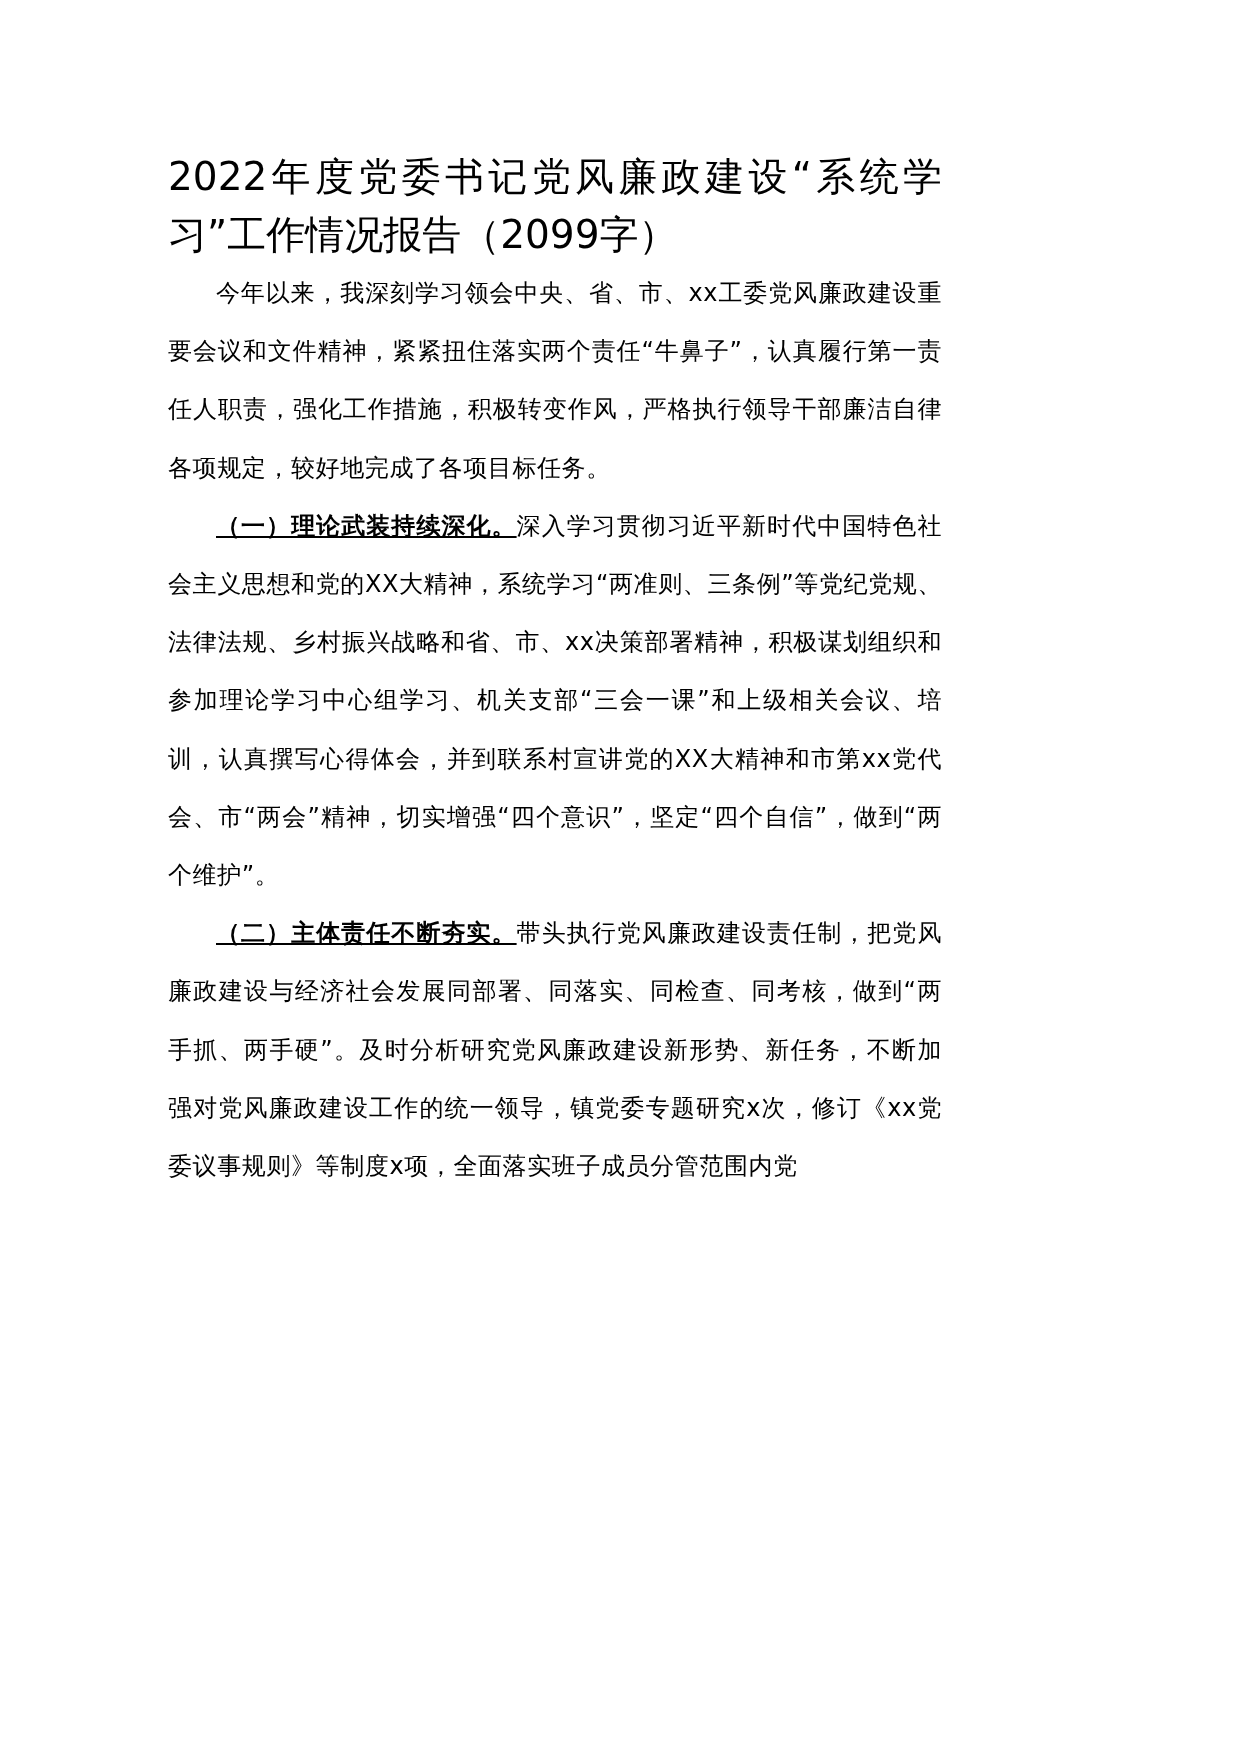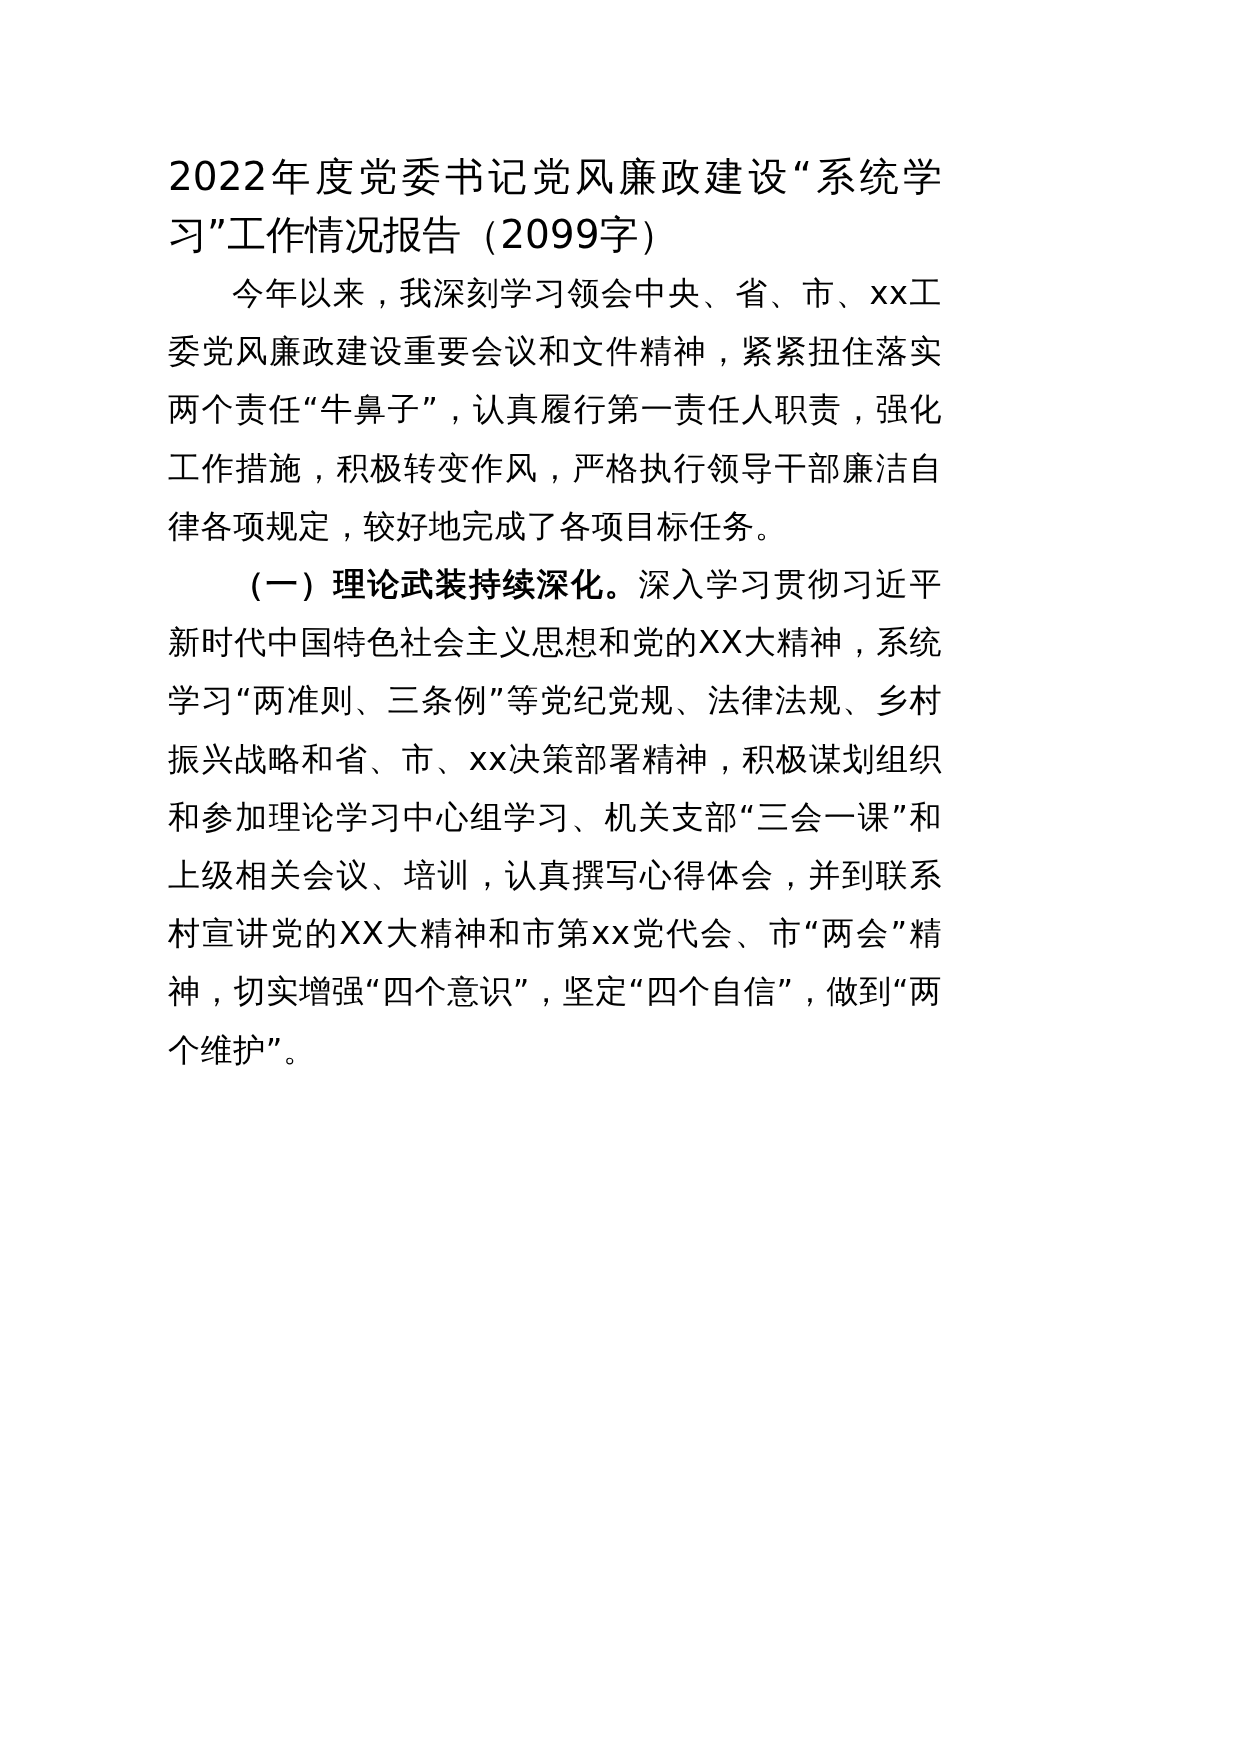--- a/index.html
+++ b/index.html
@@ -23,42 +23,46 @@
     }
     .title {
       font-size: 39px;
       line-height: 58px;
       margin: 0;
       font-weight: normal;
       text-align: justify;
       letter-spacing: 0px;
     }
     .para {
-      font-size: 32px;
+      font-size: 24px;
       line-height: 58.2px;
       margin: 0;
       text-align: justify;
       text-indent: 2em;
       letter-spacing: 0.6px;
     }
     .para.heading {
       margin-top: 0;
     }
     .para .bold {
       font-weight: bold;
+      text-decoration: underline;
     }
   </style>
 </head>
 <body>
 
 <div class="page">
   <h1 class="title">2022年度党委书记党风廉政建设“系统学习”工作情况报告（2099字）</h1>
 
   <p class="para">
     <span>今年以来，我深刻学习领会中央、省、市、xx工委党风廉政建设重要会议和文件精神，紧紧扭住落实两个责任“牛鼻子”，认真履行第一责任人职责，强化工作措施，积极转变作风，严格执行领导干部廉洁自律各项规定，较好地完成了各项目标任务。</span>
   </p>
 
 
   <p class="para">
     <span class="bold">（一）理论武装持续深化。</span><span>深入学习贯彻习近平新时代中国特色社会主义思想和党的XX大精神，系统学习“两准则、三条例”等党纪党规、法律法规、乡村振兴战略和省、市、xx决策部署精神，积极谋划组织和参加理论学习中心组学习、机关支部“三会一课”和上级相关会议、培训，认真撰写心得体会，并到联系村宣讲党的XX大精神和市第xx党代会、市“两会”精神，切实增强“四个意识”，坚定“四个自信”，做到“两个维护”。</span>
   </p>
 
+  <p class="para">
+    <span class="bold">（二）主体责任不断夯实。</span><span>带头执行党风廉政建设责任制，把党风廉政建设与经济社会发展同部署、同落实、同检查、同考核，做到“两手抓、两手硬”。及时分析研究党风廉政建设新形势、新任务，不断加强对党风廉政建设工作的统一领导，镇党委专题研究x次，修订《xx党委议事规则》等制度x项，全面落实班子成员分管范围内党</span>
+  </p>
 </div>
 
 </body></html>

